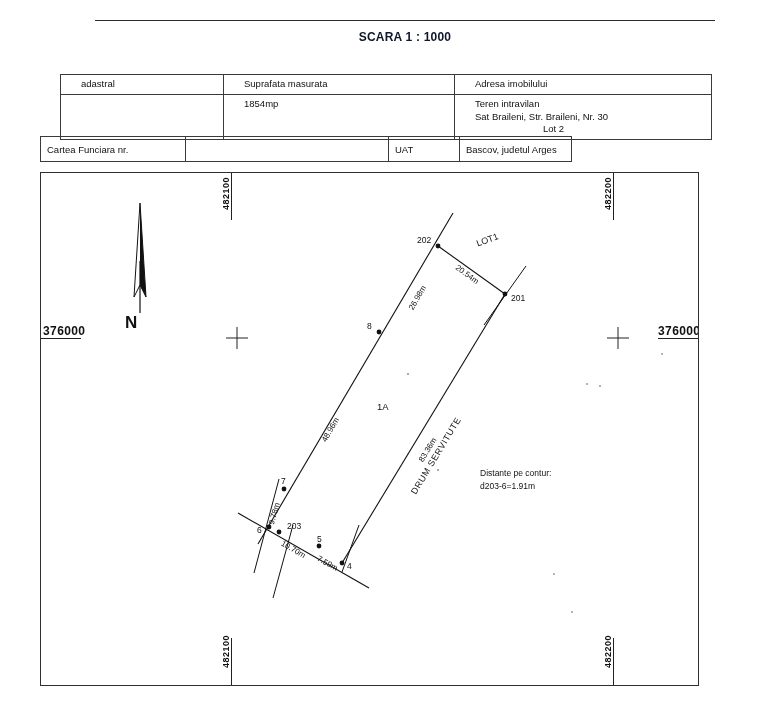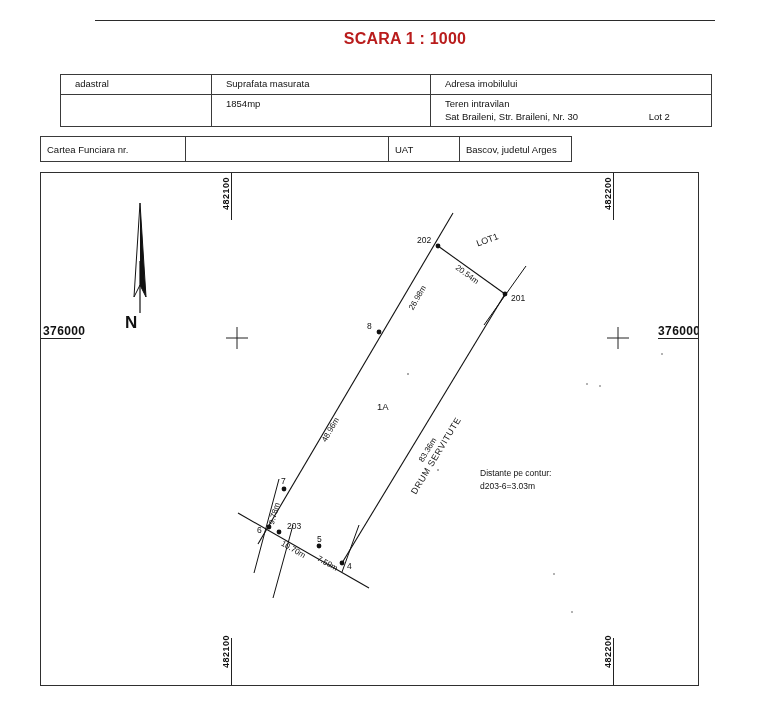--- a/index.html
+++ b/index.html
@@ -30,39 +30,39 @@
   }
   .title-main {
     text-align: center;
     font-size: 12.5px;
     font-weight: bold;
     letter-spacing: 0.2px;
     color: #111;
   }
   .title-sub {
     text-align: center;
-    font-size: 16px;
+    font-size: 12px;
     font-weight: bold;
     margin-top: 7px;
-    color: #b91c1c;
+    color: #0f172a;
     letter-spacing: 0.2px;
   }
 
   
   #table-upper {
     position: absolute;
     left: 60px;
     top: 74px;
     width: 652px;
     border-collapse: collapse;
     font-size: 9.5px;
   }
   #table-upper td {
     border: 1px solid #3a3a3a;
-    padding: 3px 14px;
+    padding: 3px 20px;
     vertical-align: top;
     color: #111;
     line-height: 1.35;
   }
   .col-cad { width: 122px; }
   .col-supr { width: 190px; text-align: left; }
   .col-adr { }
   .cell-center { text-align: left; }
   .addr-line { display: block; }
   .lot-tag {
@@ -282,21 +282,21 @@
   <span class="map-label dim-label" style="left:226px; top:350px; transform:rotate(-74deg); transform-origin:left top;">9.78m</span>
   <span class="map-label dim-label" style="left:243px; top:366px; transform:rotate(30deg); transform-origin:left top;">10.70m</span>
   <span class="map-label dim-label" style="left:279px; top:381px; transform:rotate(30deg); transform-origin:left top;">7.59m</span>
 
   <span class="map-label" style="left:434px; top:66px; font-size:9px; transform:rotate(-20deg); transform-origin:left top;">LOT1</span>
   <span class="map-label" style="left:336px; top:228px; font-size:9.5px;">1A</span>
   <span class="map-label" style="left:368px; top:318px; font-size:9px; letter-spacing:0.6px; transform:rotate(-59deg); transform-origin:left top;">DRUM SERVITUTE</span>
 
   <div class="note-box" style="left:439px; top:294px;">
     <div>Distante pe contur:</div>
-    <div>d203-6=3.03m</div>
+    <div>d203-6=1.91m</div>
   </div>
 
   <div class="speck" style="left:620px;top:180px;width:2px;height:2px;"></div>
   <div class="speck" style="left:545px;top:210px;width:2px;height:2px;"></div>
   <div class="speck" style="left:558px;top:212px;width:2px;height:2px;"></div>
   <div class="speck" style="left:512px;top:400px;width:2px;height:2px;"></div>
   <div class="speck" style="left:530px;top:438px;width:2px;height:2px;"></div>
   <div class="speck" style="left:366px;top:200px;width:1.5px;height:1.5px;"></div>
   <div class="speck" style="left:396px;top:296px;width:1.5px;height:1.5px;"></div>
 </div>

